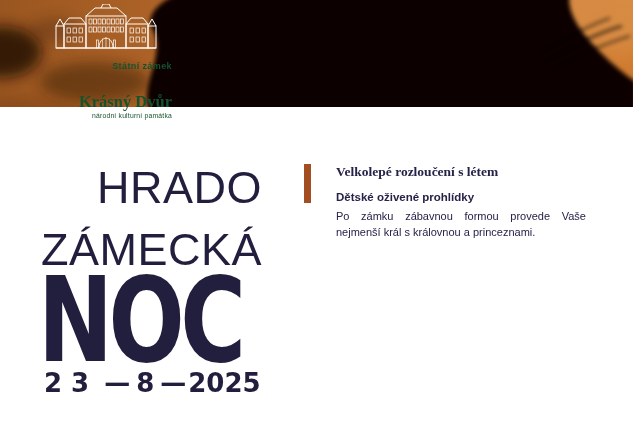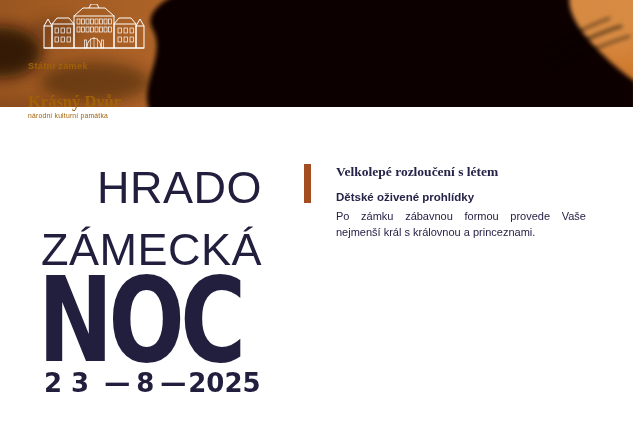--- a/index.html
+++ b/index.html
@@ -6,22 +6,22 @@
   .stage {
     position:relative; width:633px; height:422px; overflow:hidden;
     background:#ffffff; font-family:"Liberation Sans", sans-serif;
   }
 
   
   .hero { position:absolute; left:0; top:0; width:633px; height:107px; }
   .hero svg { display:block; width:633px; height:107px; }
 
   .logo {
-    position:absolute; left:28px; top:4px; width:132px;
-    text-align:left; color:#a16207;
+    position:absolute; left:40px; top:4px; width:132px;
+    text-align:right; color:#14532d;
   }
   .logo svg { display:block; width:104px; height:56px; margin:0 auto 1px auto; }
   .logo-l1 { font-size:9px; font-weight:bold; letter-spacing:.4px; line-height:10px; }
   .logo-l2 { font-family:"Liberation Serif", serif; font-size:16.5px; font-weight:bold; line-height:18px;margin-top:22px; }
   .logo-l3 { font-size:6.8px; letter-spacing:.2px; line-height:8px; margin-top:1px; }
 
   
   .poster { position:absolute; left:32px; top:166px; width:230px; color:#211e3e; }
   .poster-l1, .poster-l2 {
     position:absolute; right:0; font-size:45px; line-height:44px;

